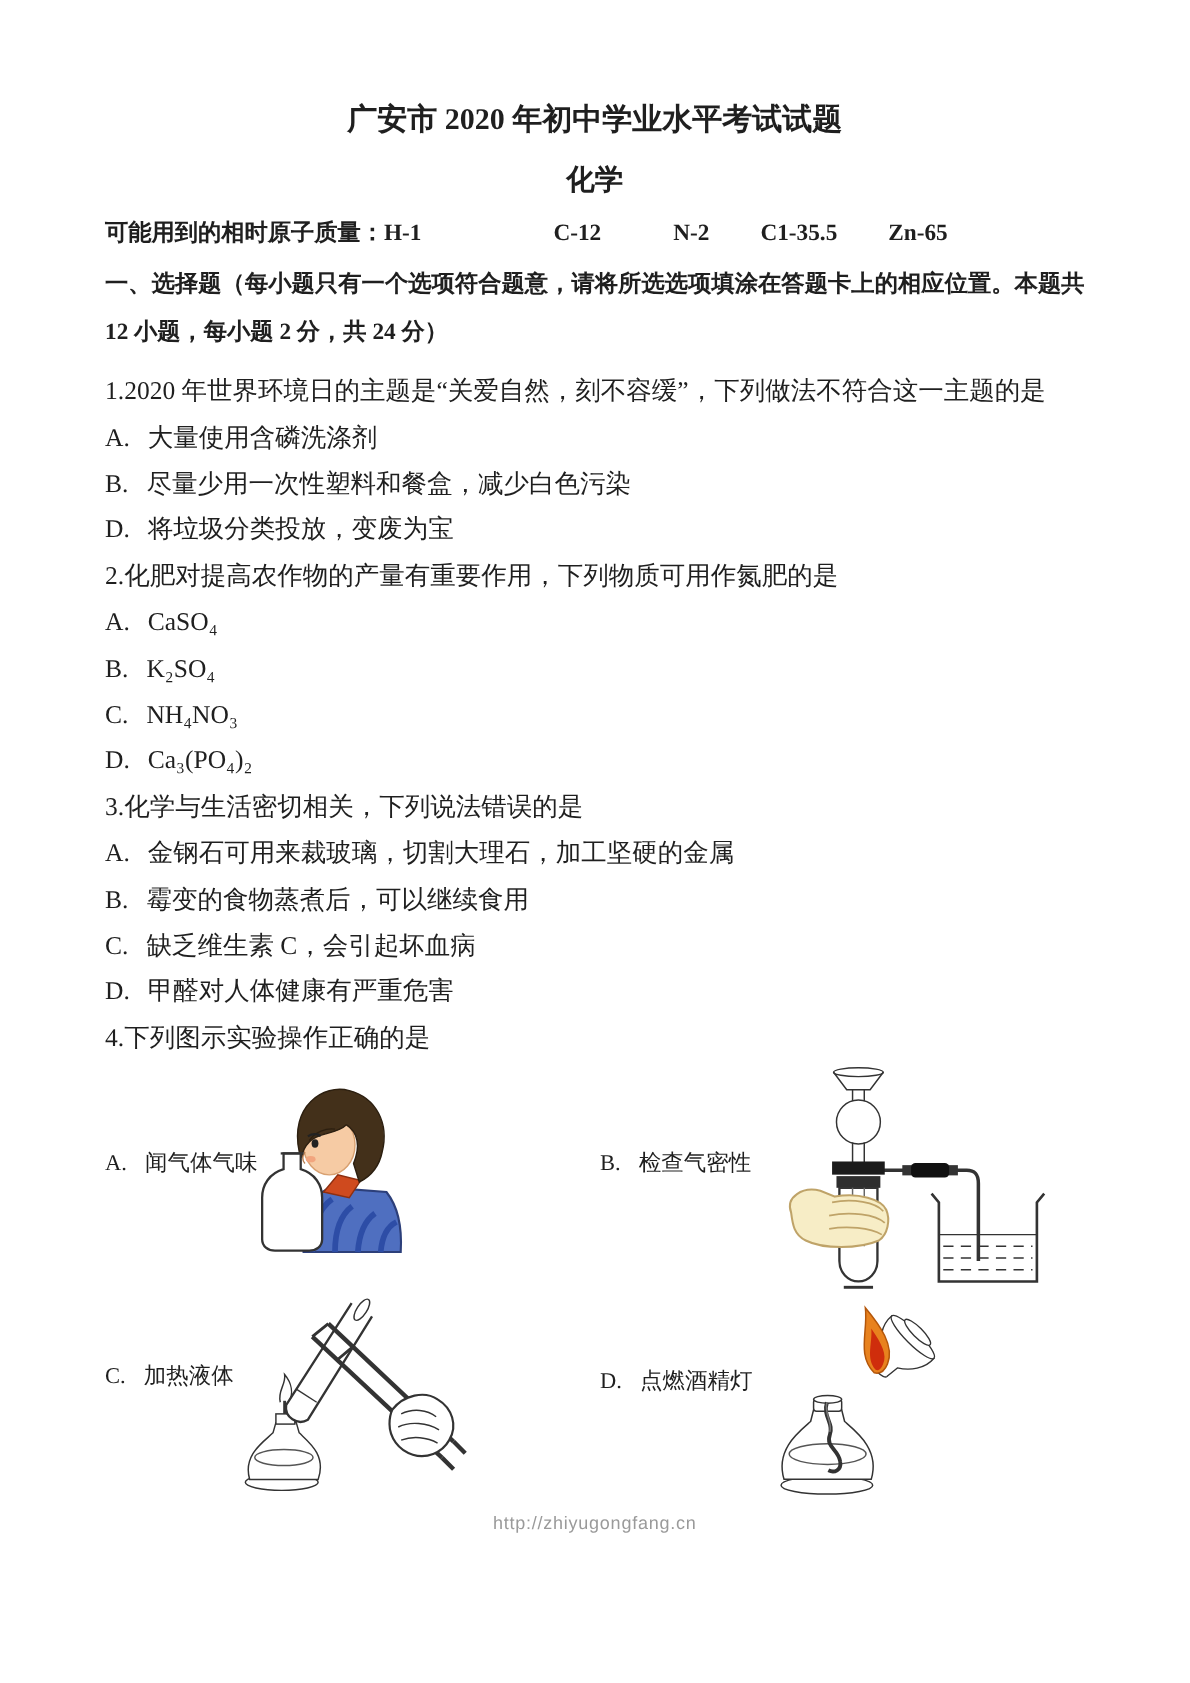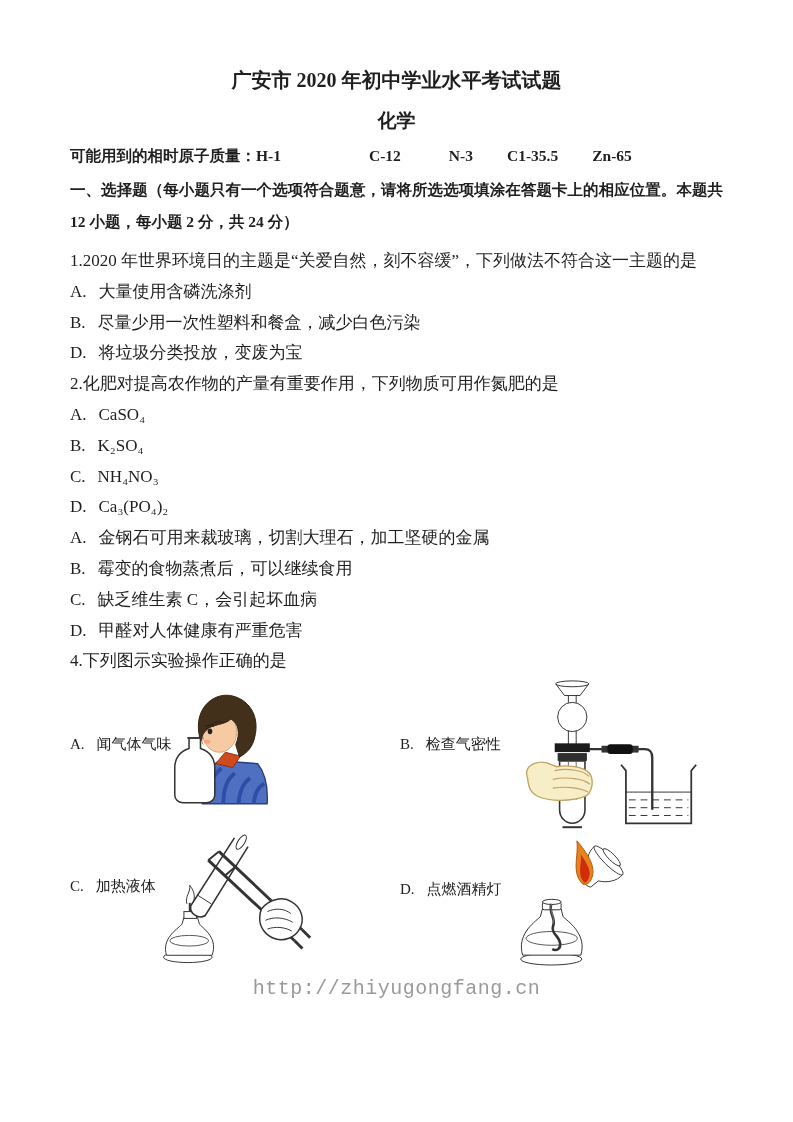--- a/index.html
+++ b/index.html
@@ -45,50 +45,51 @@
   }
   .fig-row-1{height:148px;}
   .fig-row-2{height:138px;}
   .fig-label{
     position:absolute;font-size:15px;white-space:nowrap;
   }
   .fig-label .ol{display:inline-block;margin-right:12px;}
   .fig{position:absolute;}
   .footer{
     margin-top:14px;text-align:center;
-    font-family:Liberation Mono, monospace;
-    font-size:20px;color:#9a9a9a;letter-spacing:0.5px;
+    font-family:Liberation Sans, sans-serif;
+    font-size:12px;color:#9a9a9a;letter-spacing:0.5px;
   }
   svg{display:block;}
 </style>
 </head>
 <body>
 
 <div class="page">
 
   <h1 class="page-title">广安市 2020 年初中学业水平考试试题</h1>
   <h2 class="subject-title">化学</h2>
 
   <p class="atomic-line">
-    <span>可能用到的相时原子质量：</span><span class="am am0">H-1</span><span class="am am1">C-12</span><span class="am am2">N-3</span><span class="am am3">C1-35.5</span><span class="am">Zn-65</span>
+    <span>可能用到的相时原子质量：</span><span class="am am0">H-1</span><span class="am am1">C-12</span><span class="am am2">N-2</span><span class="am am3">C1-35.5</span><span class="am">Zn-65</span>
   </p>
 
   <p class="section-heading">一、选择题（每小题只有一个选项符合题意，请将所选选项填涂在答题卡上的相应位置。本题共 12 小题，每小题 2 分，共 24 分）</p>
 
   <p class="line stem"><span class="qnum">1.</span><span>2020 年世界环境日的主题是“关爱自然，刻不容缓”，下列做法不符合这一主题的是</span></p>
   <p class="line opt"><span class="ol">A.</span><span>大量使用含磷洗涤剂</span></p>
   <p class="line opt"><span class="ol">B.</span><span>尽量少用一次性塑料和餐盒，减少白色污染</span></p>
   <p class="line opt"><span class="ol">D.</span><span>将垃圾分类投放，变废为宝</span></p>
 
   <p class="line stem"><span class="qnum">2.</span><span>化肥对提高农作物的产量有重要作用，下列物质可用作氮肥的是</span></p>
   <p class="line opt"><span class="ol">A.</span><span>CaSO₄</span></p>
   <p class="line opt"><span class="ol">B.</span><span>K₂SO₄</span></p>
   <p class="line opt"><span class="ol">C.</span><span>NH₄NO₃</span></p>
   <p class="line opt"><span class="ol">D.</span><span>Ca₃(PO₄)₂</span></p>
 
+  <p class="line stem"><span class="qnum">3.</span><span>化学与生活密切相关，下列说法错误的是</span></p>
   <p class="line opt"><span class="ol">A.</span><span>金钢石可用来裁玻璃，切割大理石，加工坚硬的金属</span></p>
   <p class="line opt"><span class="ol">B.</span><span>霉变的食物蒸煮后，可以继续食用</span></p>
   <p class="line opt"><span class="ol">C.</span><span>缺乏维生素 C，会引起坏血病</span></p>
   <p class="line opt"><span class="ol">D.</span><span>甲醛对人体健康有严重危害</span></p>
 
   <p class="line stem"><span class="qnum">4.</span><span>下列图示实验操作正确的是</span></p>
 
   <div class="fig-row fig-row-1">
     <div class="fig-label" style="left:0;top:58px;"><span class="ol">A.</span><span>闻气体气味</span></div>
 

